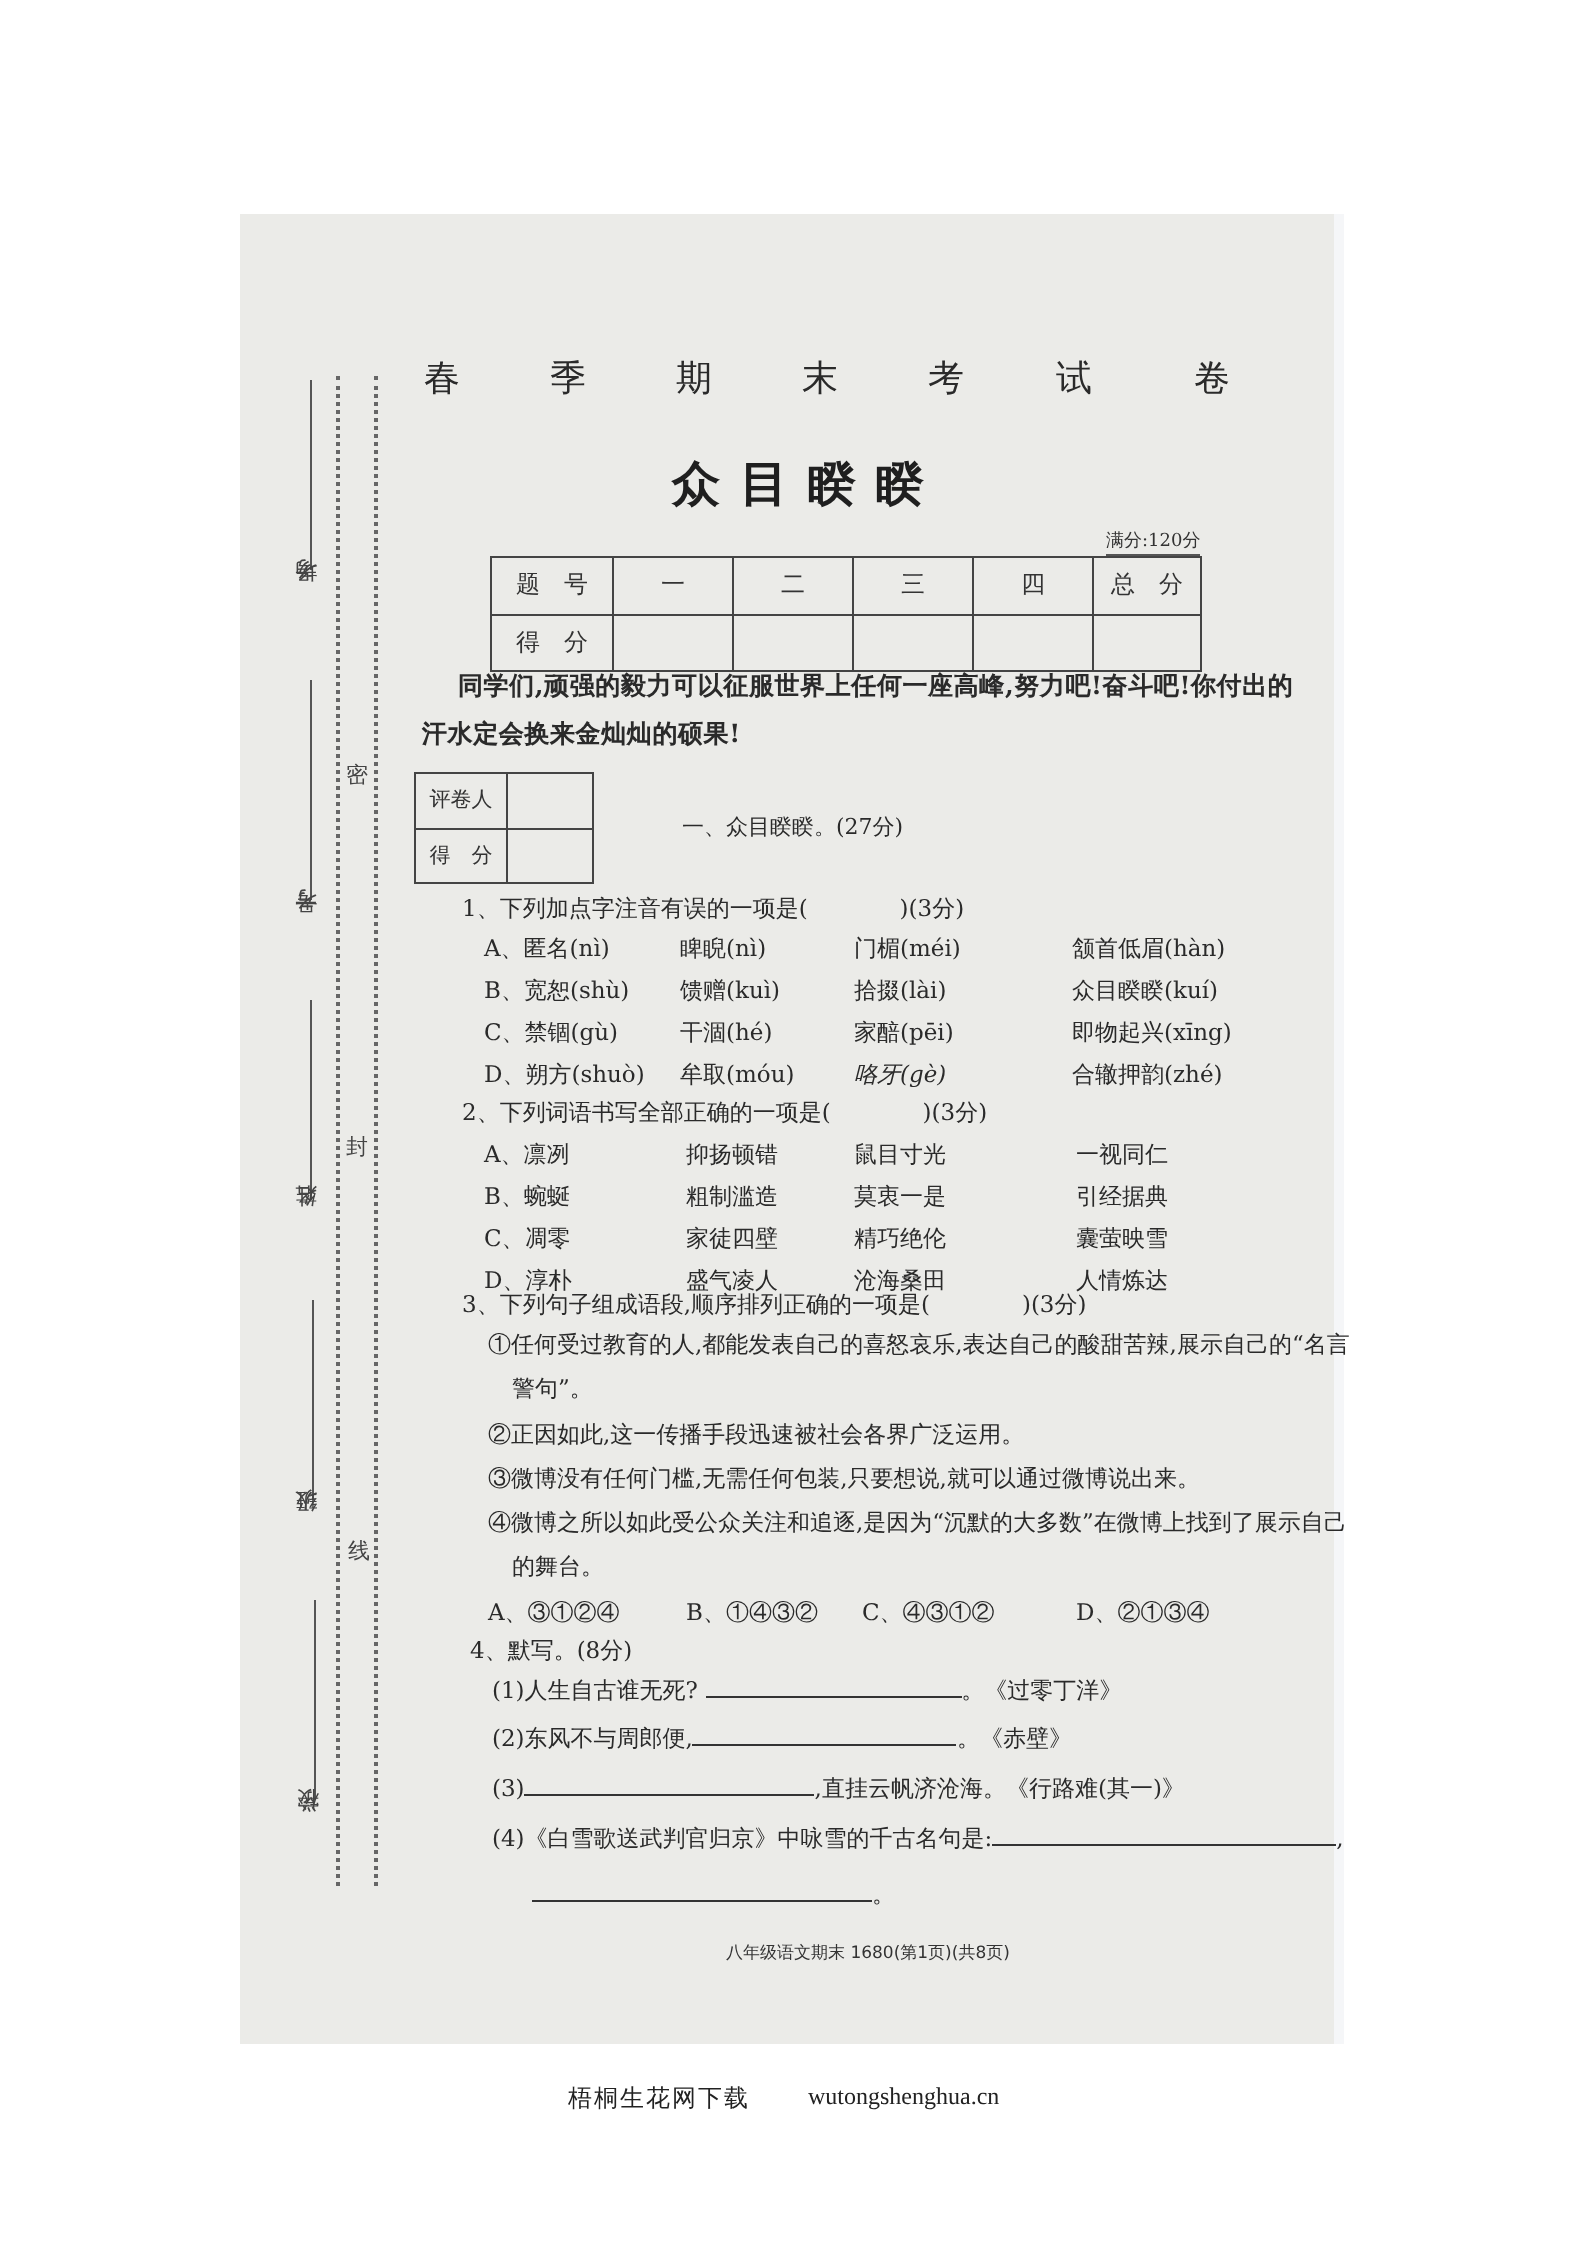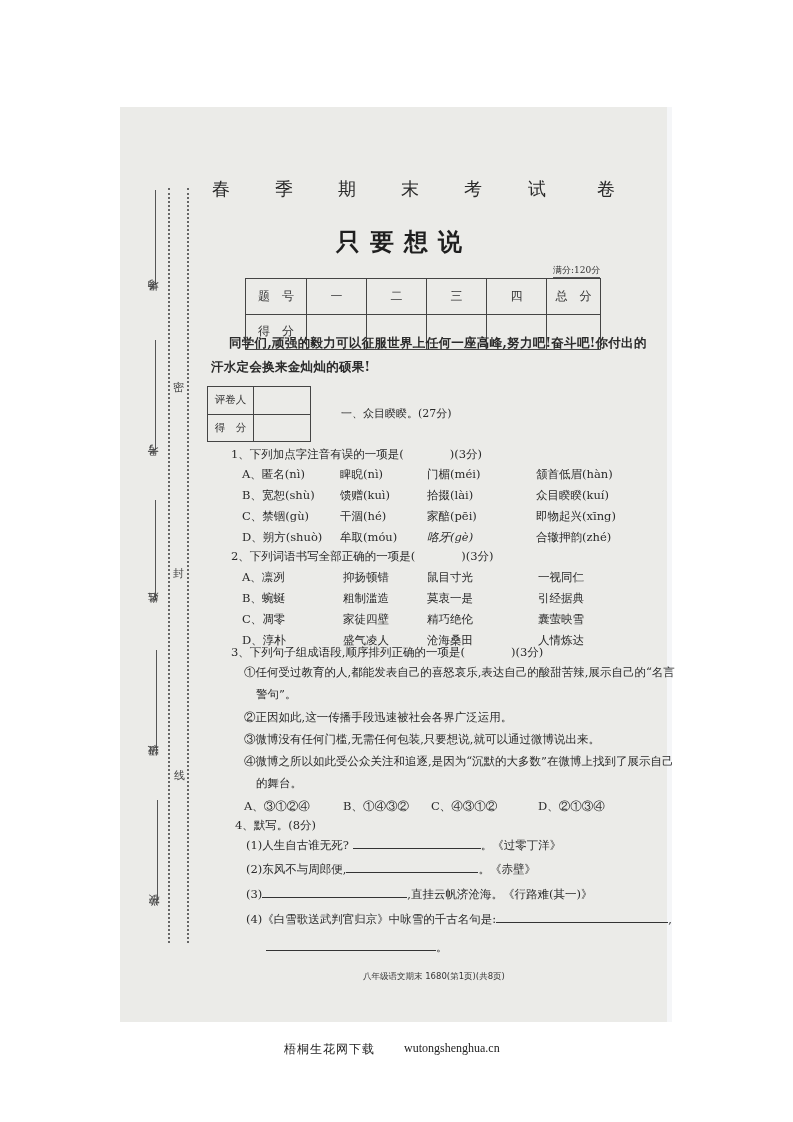--- a/index.html
+++ b/index.html
@@ -65,24 +65,24 @@
 
 <div class="abs header-spaced" style="left:0;top:177px;width:793px;height:22px;">
   <span style="left:212px;">春</span>
   <span style="left:275px;">季</span>
   <span style="left:338px;">期</span>
   <span style="left:401px;">末</span>
   <span style="left:464px;">考</span>
   <span style="left:528px;">试</span>
   <span style="left:597px;">卷</span>
 </div>
-<div class="abs title" style="left:336px;top:226px;">只要想说</div>
+<div class="abs title" style="left:336px;top:226px;">众目睽睽</div>
 <div class="abs full-score" style="left:553px;top:264px;">满分:120分</div>
 
-<table class="grid" style="left:245px;top:278px;width:356px;height:72px;">
+<table class="grid" style="left:245px;top:278px;width:356px;height:58px;">
   <tbody>
       <tr>
     <td style="width:60px;">题　号</td>
     <td style="width:59px;">一</td>
     <td style="width:59px;">二</td>
     <td style="width:59px;">三</td>
     <td style="width:59px;">四</td>
     <td>总　分</td>
   </tr>
   <tr>
@@ -92,21 +92,21 @@
     <td></td>
     <td></td>
     <td></td>
   </tr>
 </tbody>
   </table>
 
 <div class="abs txt bold" style="left:229px;top:335px;">同学们,顽强的毅力可以征服世界上任何一座高峰,努力吧!奋斗吧!你付出的</div>
 <div class="abs txt bold" style="left:211px;top:359px;">汗水定会换来金灿灿的硕果!</div>
 
-<table class="grid" style="left:207px;top:386px;width:104px;height:56px;font-size:10.5px;">
+<table class="grid" style="left:207px;top:386px;width:90px;height:56px;font-size:10.5px;">
   <tbody>
       <tr>
     <td style="width:45px;">评卷人</td>
     <td></td>
   </tr>
   <tr>
     <td>得　分</td>
     <td></td>
   </tr>
 </tbody>

